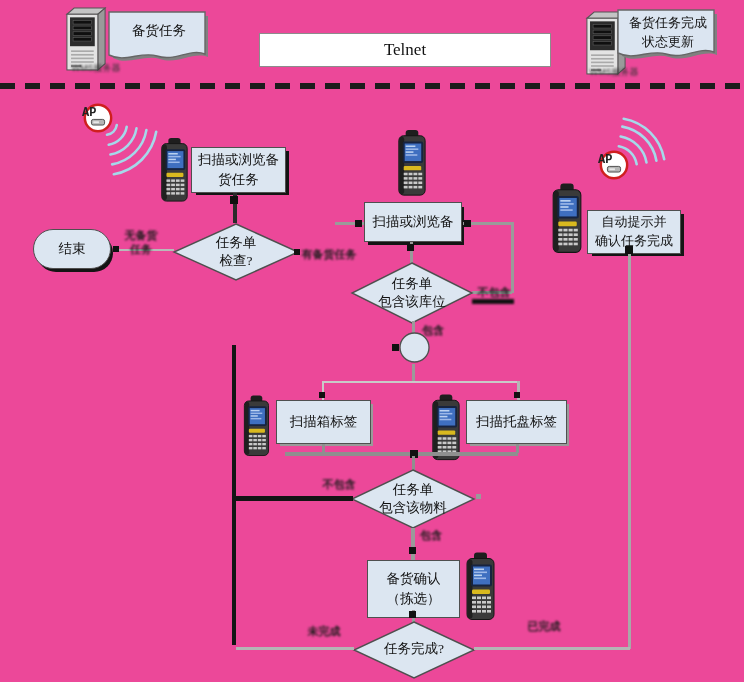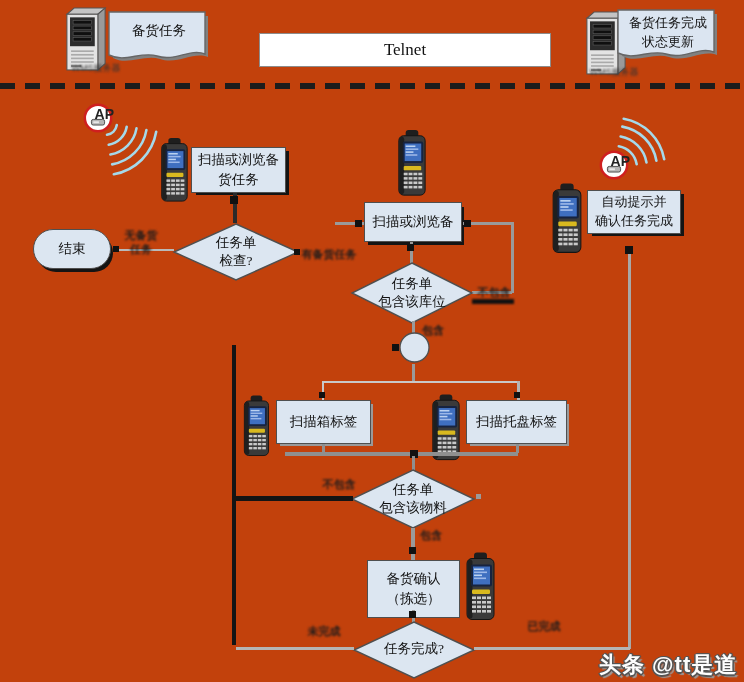--- a/index.html
+++ b/index.html
@@ -1,16 +1,16 @@
 <!DOCTYPE html>
 <html><head>
 <meta charset="utf-8">
 <style>
   html,body{margin:0;padding:0;background:#fff;}
-  .stage{position:relative;width:744px;height:682px;background:#c2410c;overflow:hidden;
+  .stage{position:relative;width:744px;height:682px;background:#ec4899;overflow:hidden;
          font-family:"Liberation Serif","DejaVu Serif",serif;color:#111;}
   .abs{position:absolute;}
   .node{position:absolute;background:#dce6f1;border:1.4px solid #4f4f4f;
         display:flex;align-items:center;justify-content:center;text-align:center;
         font-size:13.5px;line-height:1.45;white-space:pre-line;box-sizing:border-box;}
   .plainbox{position:absolute;background:#fff;border:1.5px solid #8c8c8c;
         display:flex;align-items:center;justify-content:center;font-size:17px;box-sizing:border-box;margin-left:13px;}
   .shadow-r{box-shadow:4px 3px 0 -1px #141414;}
   .shadow-b{box-shadow:3px 4px 0 -1px #141414;}
   .shadow-soft{box-shadow:3px 3px 0 -1px #9a9a9a;}
@@ -18,22 +18,22 @@
   .hline,.vline{position:absolute;}
   .sq{position:absolute;background:#111;}
   .dtext{position:absolute;display:flex;align-items:center;justify-content:center;
          text-align:center;font-size:13.5px;line-height:1.35;white-space:pre-line;}
   .lblur{position:absolute;font-weight:bold;font-size:11px;color:#1c1c1c;
          filter:blur(1.15px);text-align:center;white-space:pre-line;line-height:1.3;}
   .caption{position:absolute;font-size:9px;color:#333;filter:blur(1px);text-align:center;
          font-family:"Liberation Sans",sans-serif;}
   .dashline{position:absolute;left:0;top:83px;width:744px;height:6px;
          background:repeating-linear-gradient(90deg,#1c1c1c 0 15px,transparent 15px 25px);}
-  .aptext{position:absolute;font-size:14px;font-weight:bold;color:#222;text-align:right;
-         font-family:Liberation Sans, sans-serif;}
+  .aptext{position:absolute;font-size:12px;font-weight:bold;color:#222;text-align:left;
+         font-family:Liberation Mono, monospace;}
   .flagtext{position:absolute;display:flex;align-items:center;justify-content:center;
          text-align:center;font-size:13.5px;line-height:1.5;white-space:pre-line;}
   .watermark{position:absolute;font-family:"Liberation Sans",sans-serif;font-weight:bold;
          font-size:22px;color:#fdfdfd;letter-spacing:1px;
          text-shadow:1.5px 0 #555,-1.5px 0 #555,0 1.5px #555,0 -1.5px #555,
                      1px 1px #555,-1px 1px #555,1px -1px #555,2.5px 2.5px 1px #9a9a9a;}
   svg{display:block;}
 </style>
 </head>
 <body>
@@ -224,21 +224,21 @@
   </svg>
   <svg class="abs" style="left:598px;top:149px" width="32" height="32" viewBox="0 0 34 34">
       <use href="#sym-ap"></use>
     </svg>
   <div class="aptext" style="left:598px;top:153px;width:32px">AP</div>
 
   <svg class="abs" style="left:547px;top:181px" width="39" height="75" viewBox="0 0 38 70">
       <use href="#sym-device"></use>
     </svg>
 
-  <div class="node shadow-r" style="left:587px;top:190px;width:94px;height:44px;font-size:13px">
+  <div class="node shadow-r" style="left:587px;top:210px;width:94px;height:44px;font-size:13px">
     <span>自动提示并
 确认任务完成</span>
   </div>
 
   <div class="vline" style="left:628px;top:246px;width:3px;height:403px;background:#a8a8a8"></div>
   <div class="sq" style="left:625px;top:246px;width:8px;height:8px"></div>
 
   <svg class="abs" style="left:239px;top:394px" width="34" height="64" viewBox="0 0 38 70">
       <use href="#sym-device"></use>
     </svg>
@@ -288,15 +288,14 @@
   <svg class="abs" style="left:352px;top:620px" width="124" height="60" viewBox="0 0 124 60">
     <polygon points="62,2 122,30 62,58 2,30" fill="#dce6f1" stroke="#4f4f4f" stroke-width="1.4"></polygon>
   </svg>
   <div class="dtext" style="left:380px;top:640px;width:68px;height:18px">任务完成?</div>
 
   <div class="hline" style="left:236px;top:647px;width:118px;height:3px;background:#b5b5b5"></div>
   <div class="hline" style="left:474px;top:647px;width:156px;height:3px;background:#b5b5b5"></div>
   <div class="lblur" style="left:300px;top:624px;width:48px">未完成</div>
   <div class="lblur" style="left:516px;top:619px;width:56px">已完成</div>
 
-  <div class="watermark" style="left:599px;top:650px">头条 @tt是道</div>
 
 </div>
 
 </body></html>

